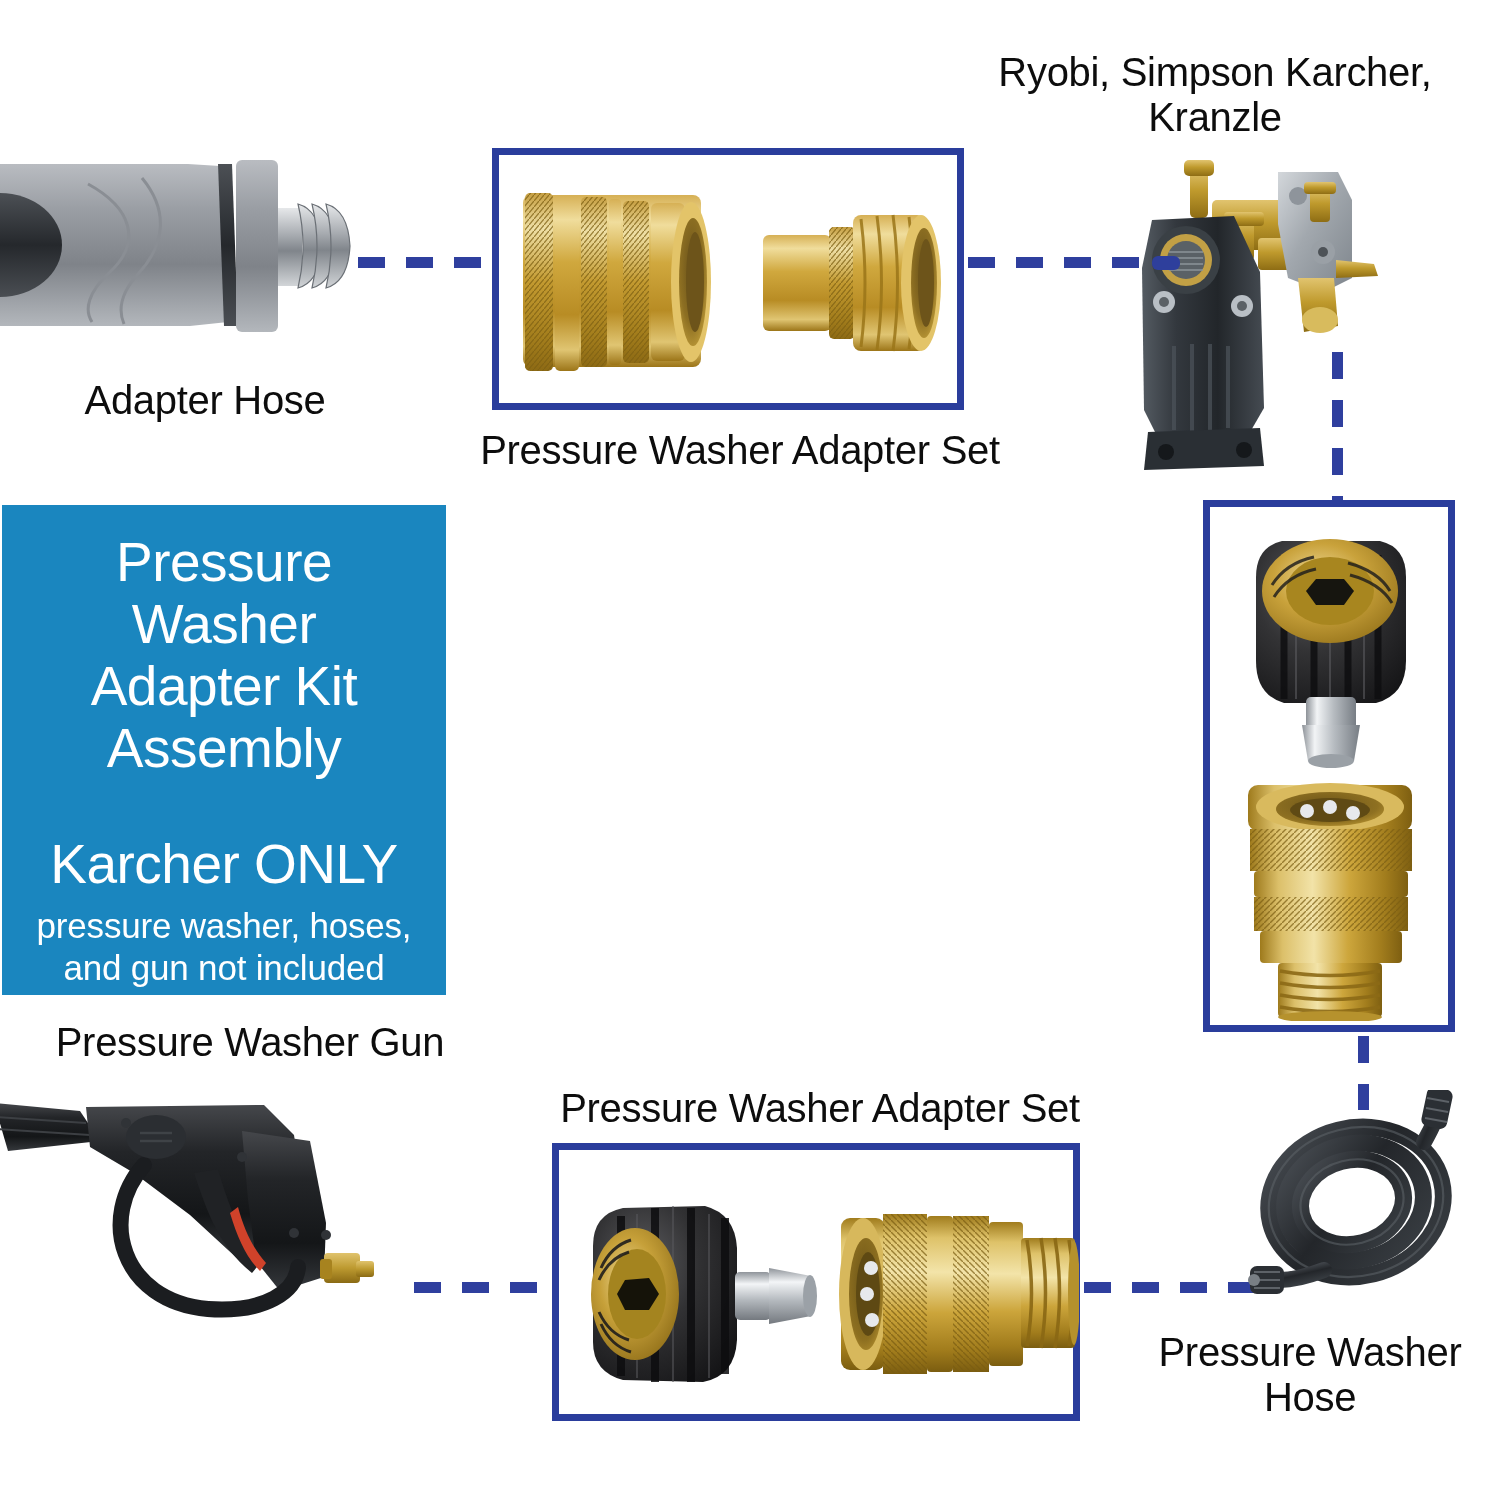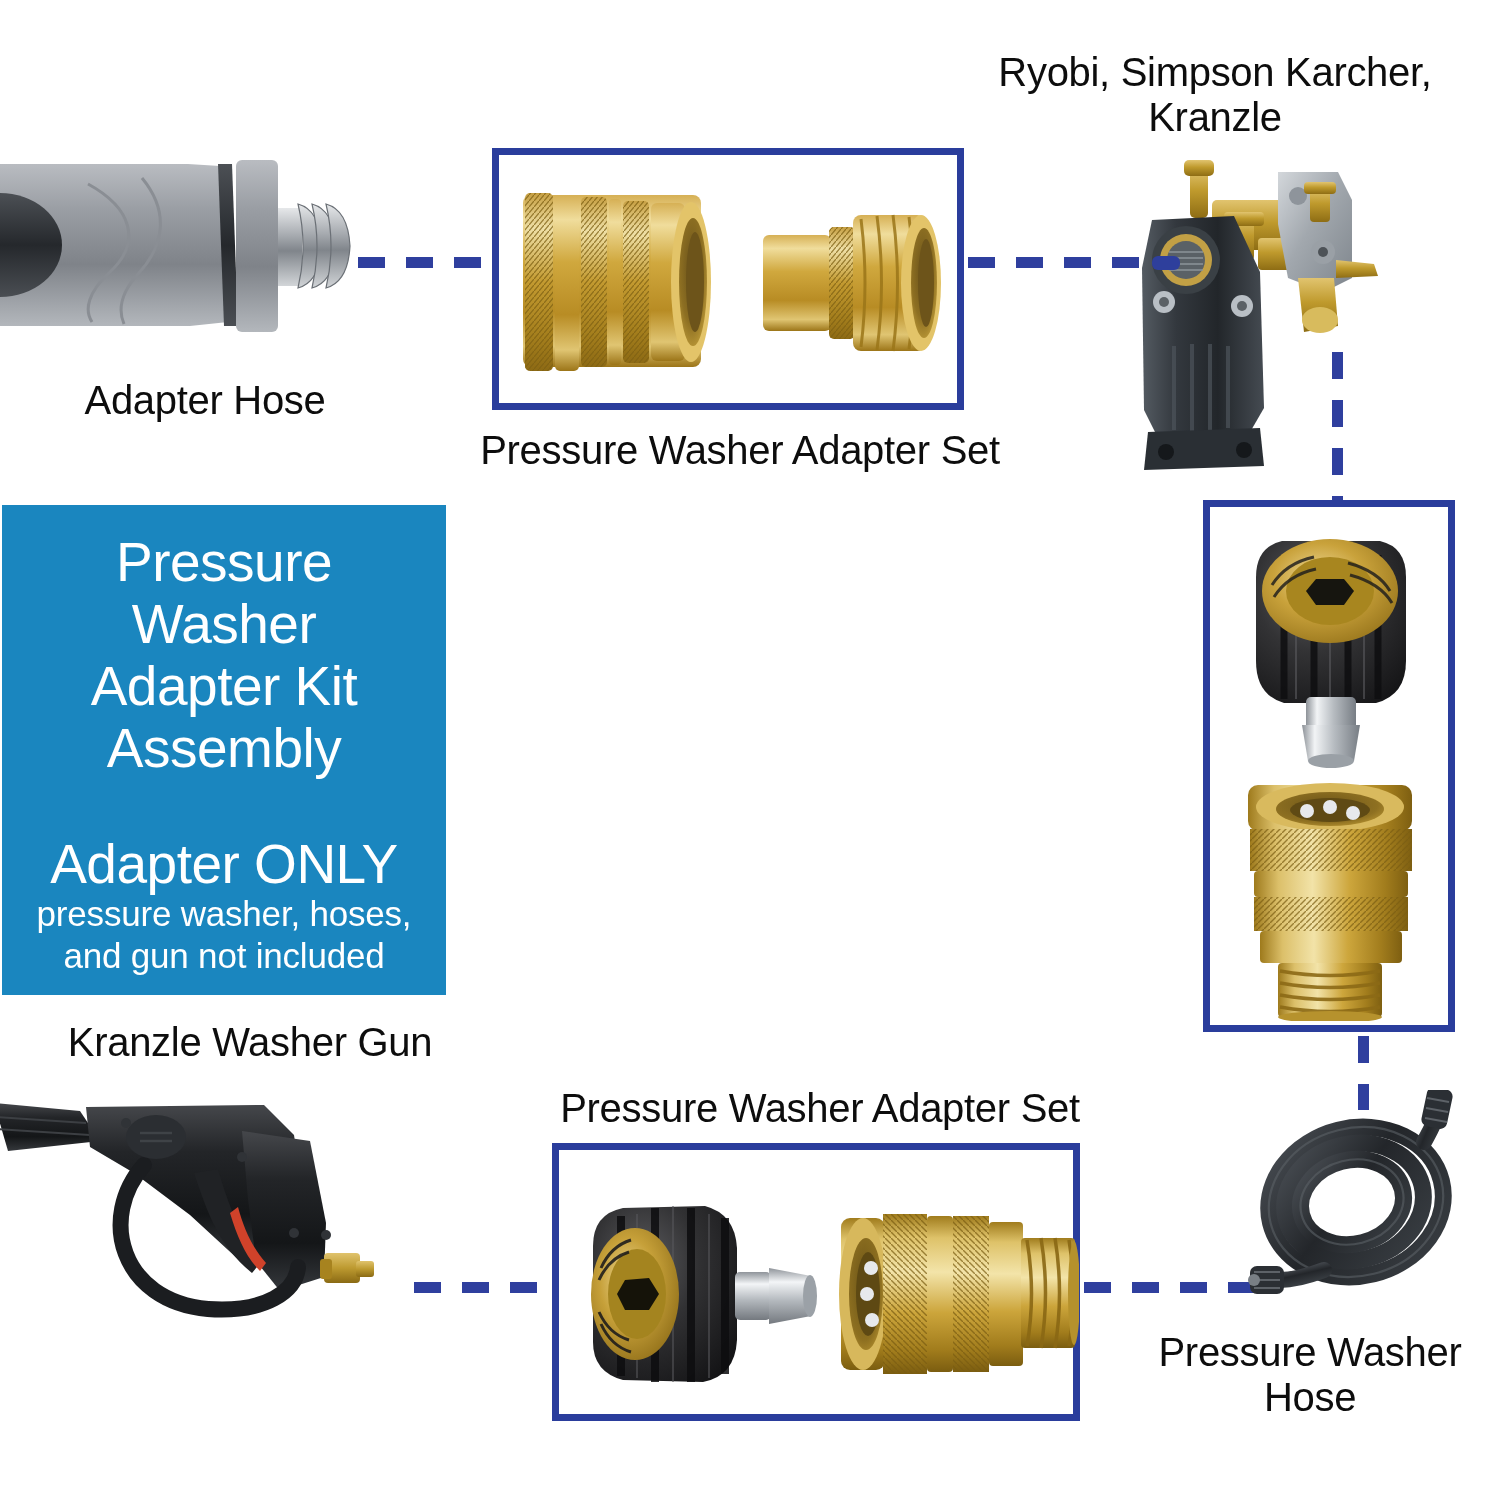--- a/index.html
+++ b/index.html
@@ -60,21 +60,21 @@
   .infobox .rule {
     width: 82%; height: 7px; background: #ffffff; border-radius:3px;
     margin: 30px 0 26px 0;
   }
   .infobox .h2 {
     font-size: 55px; line-height: 1.05; text-align:center; font-weight:400;
     letter-spacing:-0.5px;
   }
   .infobox .sub {
     font-size: 35px; line-height: 1.2; text-align:center; font-weight:400;
-    white-space: pre-line; margin-top: 0; letter-spacing:-0.2px;
+    white-space: pre-line; margin-top: 12px; letter-spacing:-0.2px;
   }
 
   
   .art { position: absolute; }
   .art svg { display:block; width:100%; height:100%; }
 </style>
 </head>
 <body>
 
 <div id="stage">
@@ -274,21 +274,21 @@
     </svg>
   </div>
 
   <div class="dash-v" style="left:1332px; top:352px; width:11px; height:152px;"></div>
 
   <div class="infobox" style="left:2px; top:505px; width:444px; height:490px;">
     <div class="h1">Pressure Washer
 Adapter Kit
 Assembly</div>
     <div class="rule"></div>
-    <div class="h2">Adapter ONLY</div>
+    <div class="h2">Karcher ONLY</div>
     <div class="sub">pressure washer, hoses,
 and gun not included</div>
   </div>
 
   <div class="pbox" style="left:1203px; top:500px; width:252px; height:532px;">
 
     <div class="art" style="left:26px; top:22px; width:190px; height:240px;">
       <svg viewBox="0 0 190 240">
         <defs>
           <radialGradient id="blknut" cx="0.38" cy="0.3" r="0.85">
@@ -387,21 +387,21 @@
           <path d="M46,216 q50,9 100,0"></path>
           <path d="M46,228 q50,9 100,0"></path>
         </g>
         <ellipse cx="96" cy="238" rx="52" ry="6" fill="#b6922d"></ellipse>
       </svg>
     </div>
   </div>
 
   <div class="dash-v" style="left:1358px; top:1036px; width:11px; height:74px;"></div>
 
-  <div class="lbl" style="left:20px; top:1020px; width:460px;">Kranzle Washer Gun</div>
+  <div class="lbl" style="left:20px; top:1020px; width:460px;">Pressure Washer Gun</div>
 
   <div class="art" style="left:-6px; top:1095px; width:440px; height:290px;">
     <svg viewBox="0 0 440 290">
       <defs>
         <linearGradient id="gunblk" x1="0" y1="0" x2="0" y2="1">
           <stop offset="0%" stop-color="#45474b"></stop>
           <stop offset="30%" stop-color="#232528"></stop>
           <stop offset="70%" stop-color="#141618"></stop>
           <stop offset="100%" stop-color="#35383c"></stop>
         </linearGradient>

